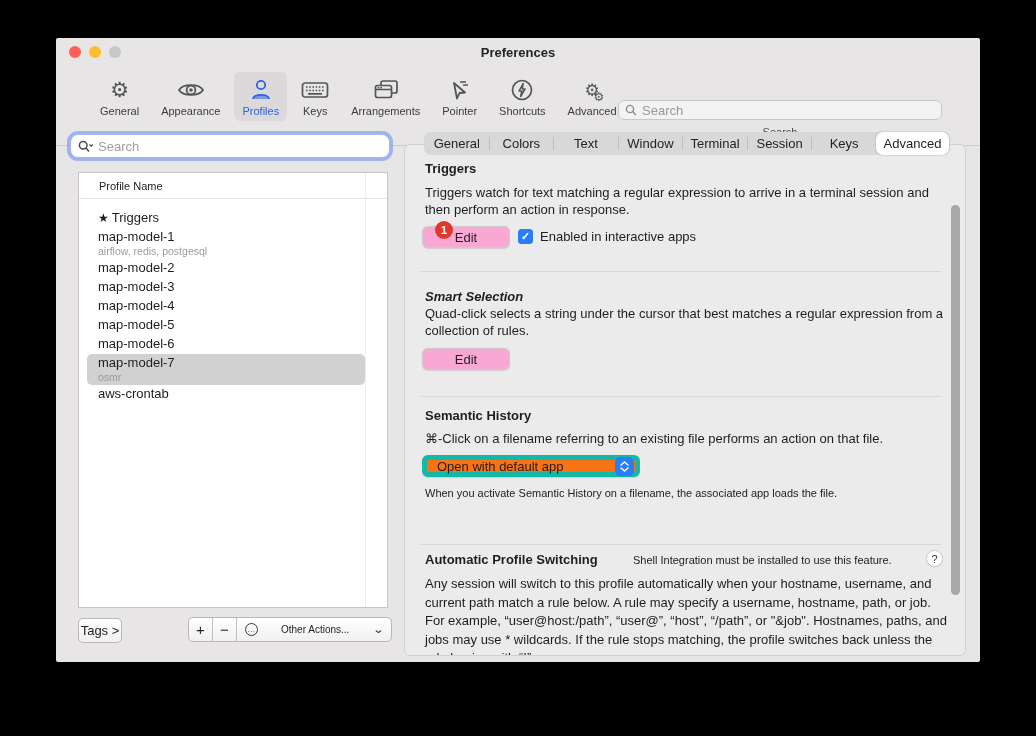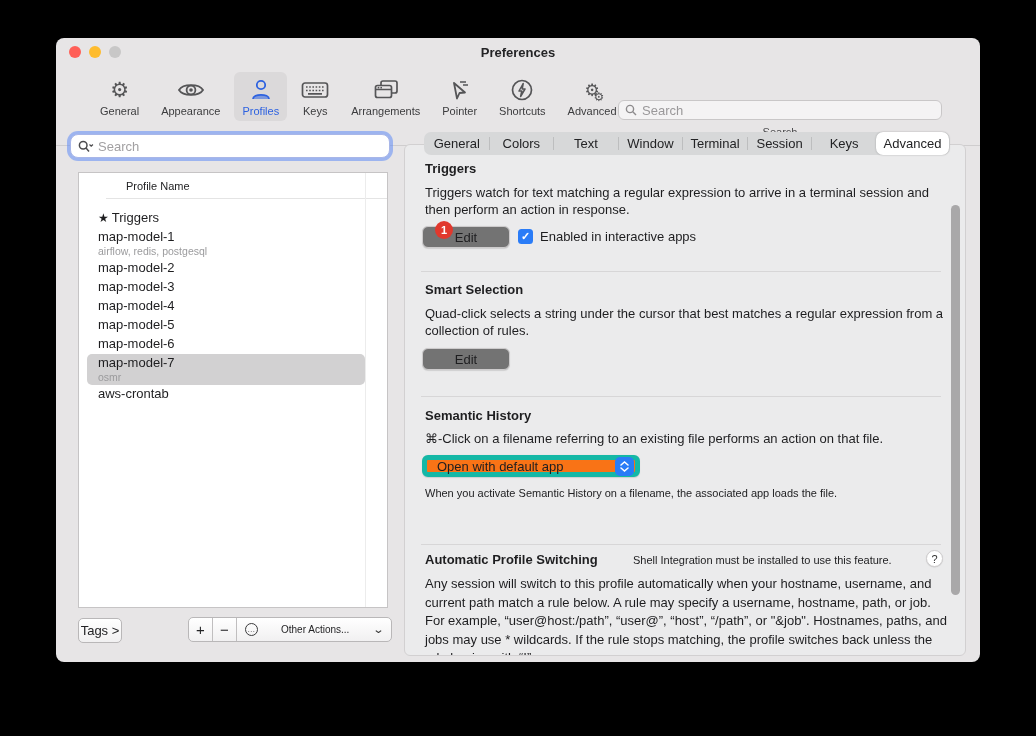--- a/index.html
+++ b/index.html
@@ -1,21 +1,21 @@
 <!DOCTYPE html>
 <html><head>
 <meta charset="utf-8">
 <style>
   * { margin:0; padding:0; box-sizing:border-box; }
   html,body { width:1036px; height:736px; background:#000; font-family:"Liberation Sans", sans-serif; }
   .stage { position:relative; width:1036px; height:736px; background:#000; overflow:hidden; }
 
   .window {
     position:absolute; left:56px; top:38px; width:924px; height:624px;
-    background:#e7e5e6; border-radius:8px; overflow:hidden;
+    background:#e7e5e6; border-radius:2px; overflow:hidden;
     box-shadow:0 18px 50px rgba(0,0,0,.55);
   }
 
   
   .titlebar { position:absolute; left:0; top:0; width:100%; height:28px; }
   .traffic { position:absolute; top:8px; width:12px; height:12px; border-radius:50%; }
   .tl-close { left:13px; background:#ff5f57; }
   .tl-min   { left:33px; background:#febc2e; }
   .tl-zoom  { left:53px; background:#c8c7c7; }
   .win-title { position:absolute; top:7px; left:0; width:100%; text-align:center; font-size:13px; font-weight:bold; color:#242426; }
@@ -34,21 +34,21 @@
 
   .tb-search { position:absolute; left:562px; top:34px; width:324px; height:20px; border:1px solid #c9c7c8; border-radius:6px; background:rgba(255,255,255,.55); display:flex; align-items:center; padding:0 6px; }
   .tb-search .ph { font-size:13px; color:#9a989a; margin-left:5px; }
   .tb-search-label { position:absolute; left:562px; top:60px; width:324px; text-align:center; font-size:11px; color:#4c4c4e; }
 
   
   .side-search { position:absolute; left:14px; top:96px; width:320px; height:24px; background:#fff; border:1px solid #a8b6e8; border-radius:8px; box-shadow:0 0 0 3px rgba(96,140,245,.55); display:flex; align-items:center; padding:0 7px; }
   .side-search .ph { font-size:13px; color:#a2a0a2; margin-left:4px; }
 
   .listbox { position:absolute; left:22px; top:134px; width:310px; height:436px; background:#fff; border:1px solid #c6c4c5; }
-  .list-header { position:relative; height:26px; border-bottom:1px solid #e4e4e4; display:flex; align-items:center;margin-left:27px; }
+  .list-header { position:relative; height:26px; border-bottom:1px solid #e4e4e4; display:flex; align-items:center; }
   .list-header .col-title { font-size:11px; color:#232325; padding-left:20px; }
   .col-divider { position:absolute; left:286px; top:0; width:1px; height:434px; background:#ececec; }
   .rows { position:relative; padding-top:10px; }
   .prow { margin-left:8px; width:278px; padding:1px 0 2px 11px; border-radius:5px; }
   .prow .pname { font-size:13px; color:#1e1e20; line-height:16px; white-space:nowrap; }
   .prow .ptags { font-size:10.5px; color:#9b9b9d; line-height:12px; white-space:nowrap; }
   .prow.selected { background:#d2d1d2; }
   .star { font-size:12px; margin-right:3px; }
 
   .tags-btn { position:absolute; left:22px; top:580px; width:44px; height:25px; background:linear-gradient(#ffffff,#f1f0f1); border:1px solid #b9b7b8; border-radius:5px; font-size:13px; color:#232325; display:flex; align-items:center; justify-content:center; }
@@ -63,21 +63,21 @@
   .panel { position:absolute; left:348px; top:106px; width:562px; height:512px; background:#ebebec; border:1px solid #d2d0d1; border-radius:6px; overflow:hidden; }
   .tabstrip { position:absolute; left:368px; top:94px; height:23px; width:526px; background:#d7d8d9; border-radius:7px; display:flex; align-items:center; z-index:5; padding:0 1px; }
   .tab { position:relative; height:23px; display:flex; align-items:center; justify-content:center; font-size:13px; color:#232325; flex:1; white-space:nowrap; }
   .tab.selected { background:#fff; border-radius:7px; box-shadow:0 0 2px rgba(0,0,0,.28); flex:1.15; }
   .tabsep { width:1px; height:13px; background:#bdbebf; }
 
   .sec-head { position:absolute; font-size:13px; font-weight:bold; color:#1e1e20; }
   .sec-body { position:absolute; font-size:13px; color:#1e1e20; line-height:16.5px; width:522px; }
   .divider { position:absolute; left:16px; width:520px; height:1px; background:#d7d6d7; }
 
-  .btn { position:absolute; width:88px; height:22px; background:#737373; border:1px solid #cdcbcc; border-radius:6px; font-size:13px; color:#1e1e20; display:flex; align-items:center; justify-content:center; box-shadow:0 .5px 1px rgba(0,0,0,.12); }
+  .btn { position:absolute; width:88px; height:22px; background:#f9a8d4; border:1px solid #cdcbcc; border-radius:6px; font-size:13px; color:#1e1e20; display:flex; align-items:center; justify-content:center; box-shadow:0 .5px 1px rgba(0,0,0,.12); }
   .badge { position:absolute; width:18px; height:18px; background:#e1382d; border-radius:50%; color:#fff; font-size:11px; font-weight:bold; display:flex; align-items:center; justify-content:center; z-index:6; }
 
   .checkrow { position:absolute; display:flex; align-items:center; }
   .checkbox { width:15px; height:15px; background:#2a7cf7; border-radius:3.5px; display:flex; align-items:center; justify-content:center; color:#fff; font-size:11px; font-weight:bold; }
   .checkrow .clabel { font-size:13px; color:#1e1e20; margin-left:7px; }
 
   .dropdown { position:absolute; width:218px; height:22px; background:#f97316; border:5px solid #14b8a6; border-radius:6px; display:flex; align-items:center; box-shadow:0 .5px 1px rgba(0,0,0,.12); }
   .dropdown .dval { font-size:13px; color:#1e1e20; padding-left:10px; flex:1; white-space:nowrap; }
   .dd-btn { width:19px; height:19px; margin-right:1px; background:#2a7cf7; border-radius:5px; display:flex; flex-direction:column; align-items:center; justify-content:center; gap:1px; }
 
@@ -255,21 +255,21 @@
       <div class="sec-head" style="left:20px; top:16px;">Triggers</div>
       <div class="sec-body" style="left:20px; top:40px;">Triggers watch for text matching a regular expression to arrive in a terminal session and then perform an action in response.</div>
       <div class="btn" style="left:17px; top:81px;">Edit</div>
       <div class="badge" style="left:30px; top:76px;">1</div>
       <div class="checkrow" style="left:113px; top:84px;">
         <span class="checkbox">✓</span>
         <span class="clabel">Enabled in interactive apps</span>
       </div>
       <div class="divider" style="top:126px;"></div>
 
-      <div class="sec-head" style="left:20px; top:137px;">Smart Selection</div>
+      <div class="sec-head" style="left:20px; top:144px;font-style:italic;">Smart Selection</div>
       <div class="sec-body" style="left:20px; top:161px;">Quad-click selects a string under the cursor that best matches a regular expression from a collection of rules.</div>
       <div class="btn" style="left:17px; top:203px;">Edit</div>
       <div class="divider" style="top:251px;"></div>
 
       <div class="sec-head" style="left:20px; top:263px;">Semantic History</div>
       <div class="sec-body" style="left:20px; top:286px;">⌘-Click on a filename referring to an existing file performs an action on that file.</div>
       <div class="dropdown" style="left:17px; top:310px;">
         <span class="dval">Open with default app</span>
         <span class="dd-btn">
           <svg width="9" height="5" viewBox="0 0 9 5">

